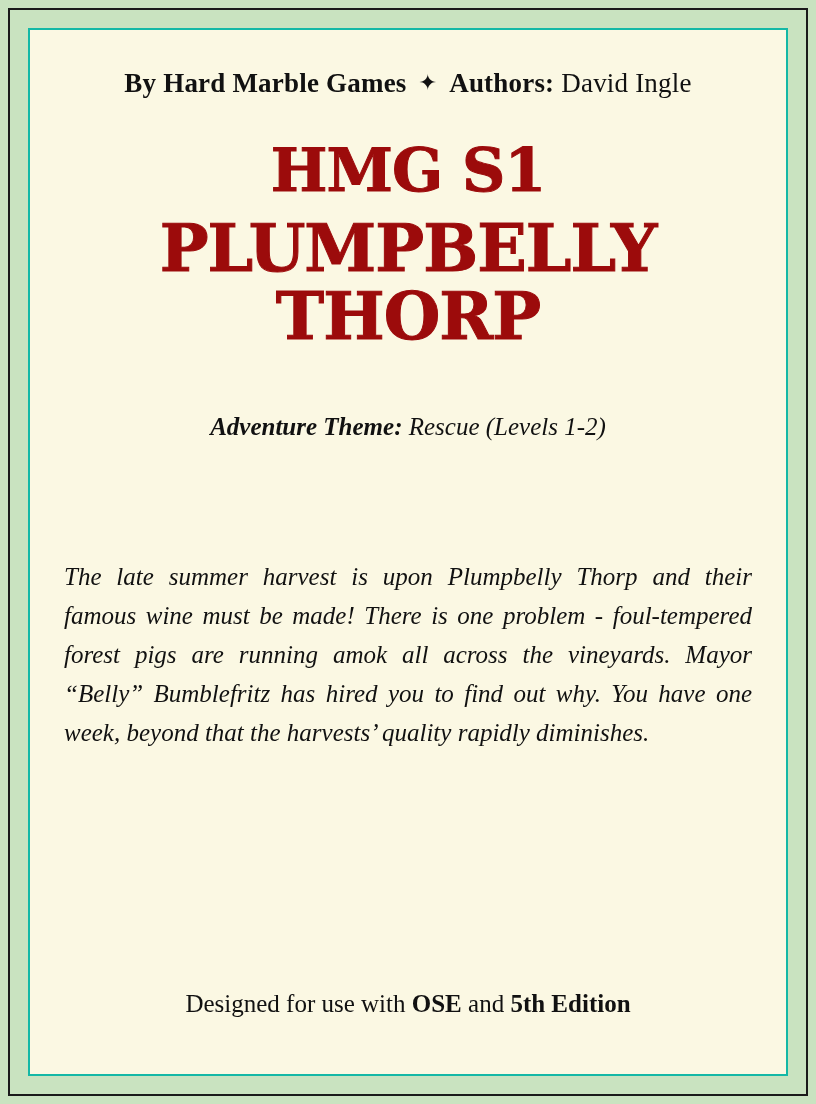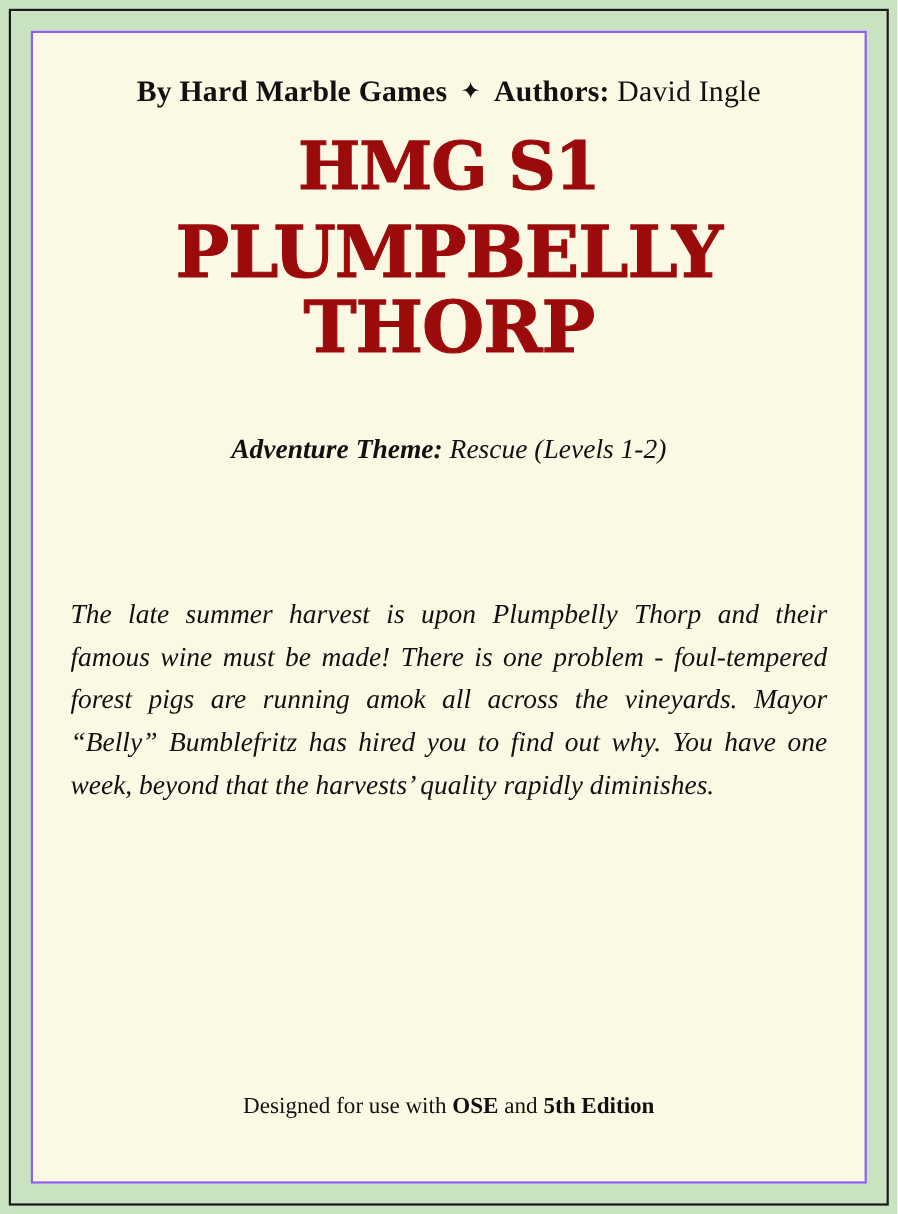--- a/index.html
+++ b/index.html
@@ -32,21 +32,21 @@
     box-sizing: border-box;
   }
 
   .inner-panel {
     position: absolute;
     left: 28px;
     top: 28px;
     right: 28px;
     bottom: 28px;
     background: #fbf8e3;
-    border: 2px solid #8b5cf6;
+    border: 2px solid #14b8a6;
     box-sizing: border-box;
     display: flex;
     flex-direction: column;
     align-items: center;
     padding: 0 34px;
   }
 
   .credit-line {
     margin-top: 38px;
     font-size: 27px;
@@ -64,21 +64,21 @@
     vertical-align: 2px;
   }
   .credit-line .authors-label {
     font-weight: bold;
   }
   .credit-line .authors-value {
     font-weight: normal;
   }
 
   .title-block {
-    margin-top: 22px;
+    margin-top: 40px;
     text-align: center;
     width: 100%;
   }
   .title-line {
     font-family: "DejaVu Serif", serif;
     color: #9c0b0b;
     font-weight: bold;
     font-style: normal;
     letter-spacing: -1px;
     line-height: 1.04;
@@ -108,21 +108,21 @@
     line-height: 1.56;
     font-style: italic;
     color: #111111;
     text-align: justify;
     text-justify: inter-word;
   }
 
   .footer {
     margin-top: auto;
     margin-bottom: 56px;
-    font-size: 21px;
+    font-size: 25px;
     color: #111111;
     text-align: center;
   }
   .footer .sys { font-weight: bold; }
 </style>
 </head>
 <body>
 
 <div class="page">
   <div class="border-outer"></div>

